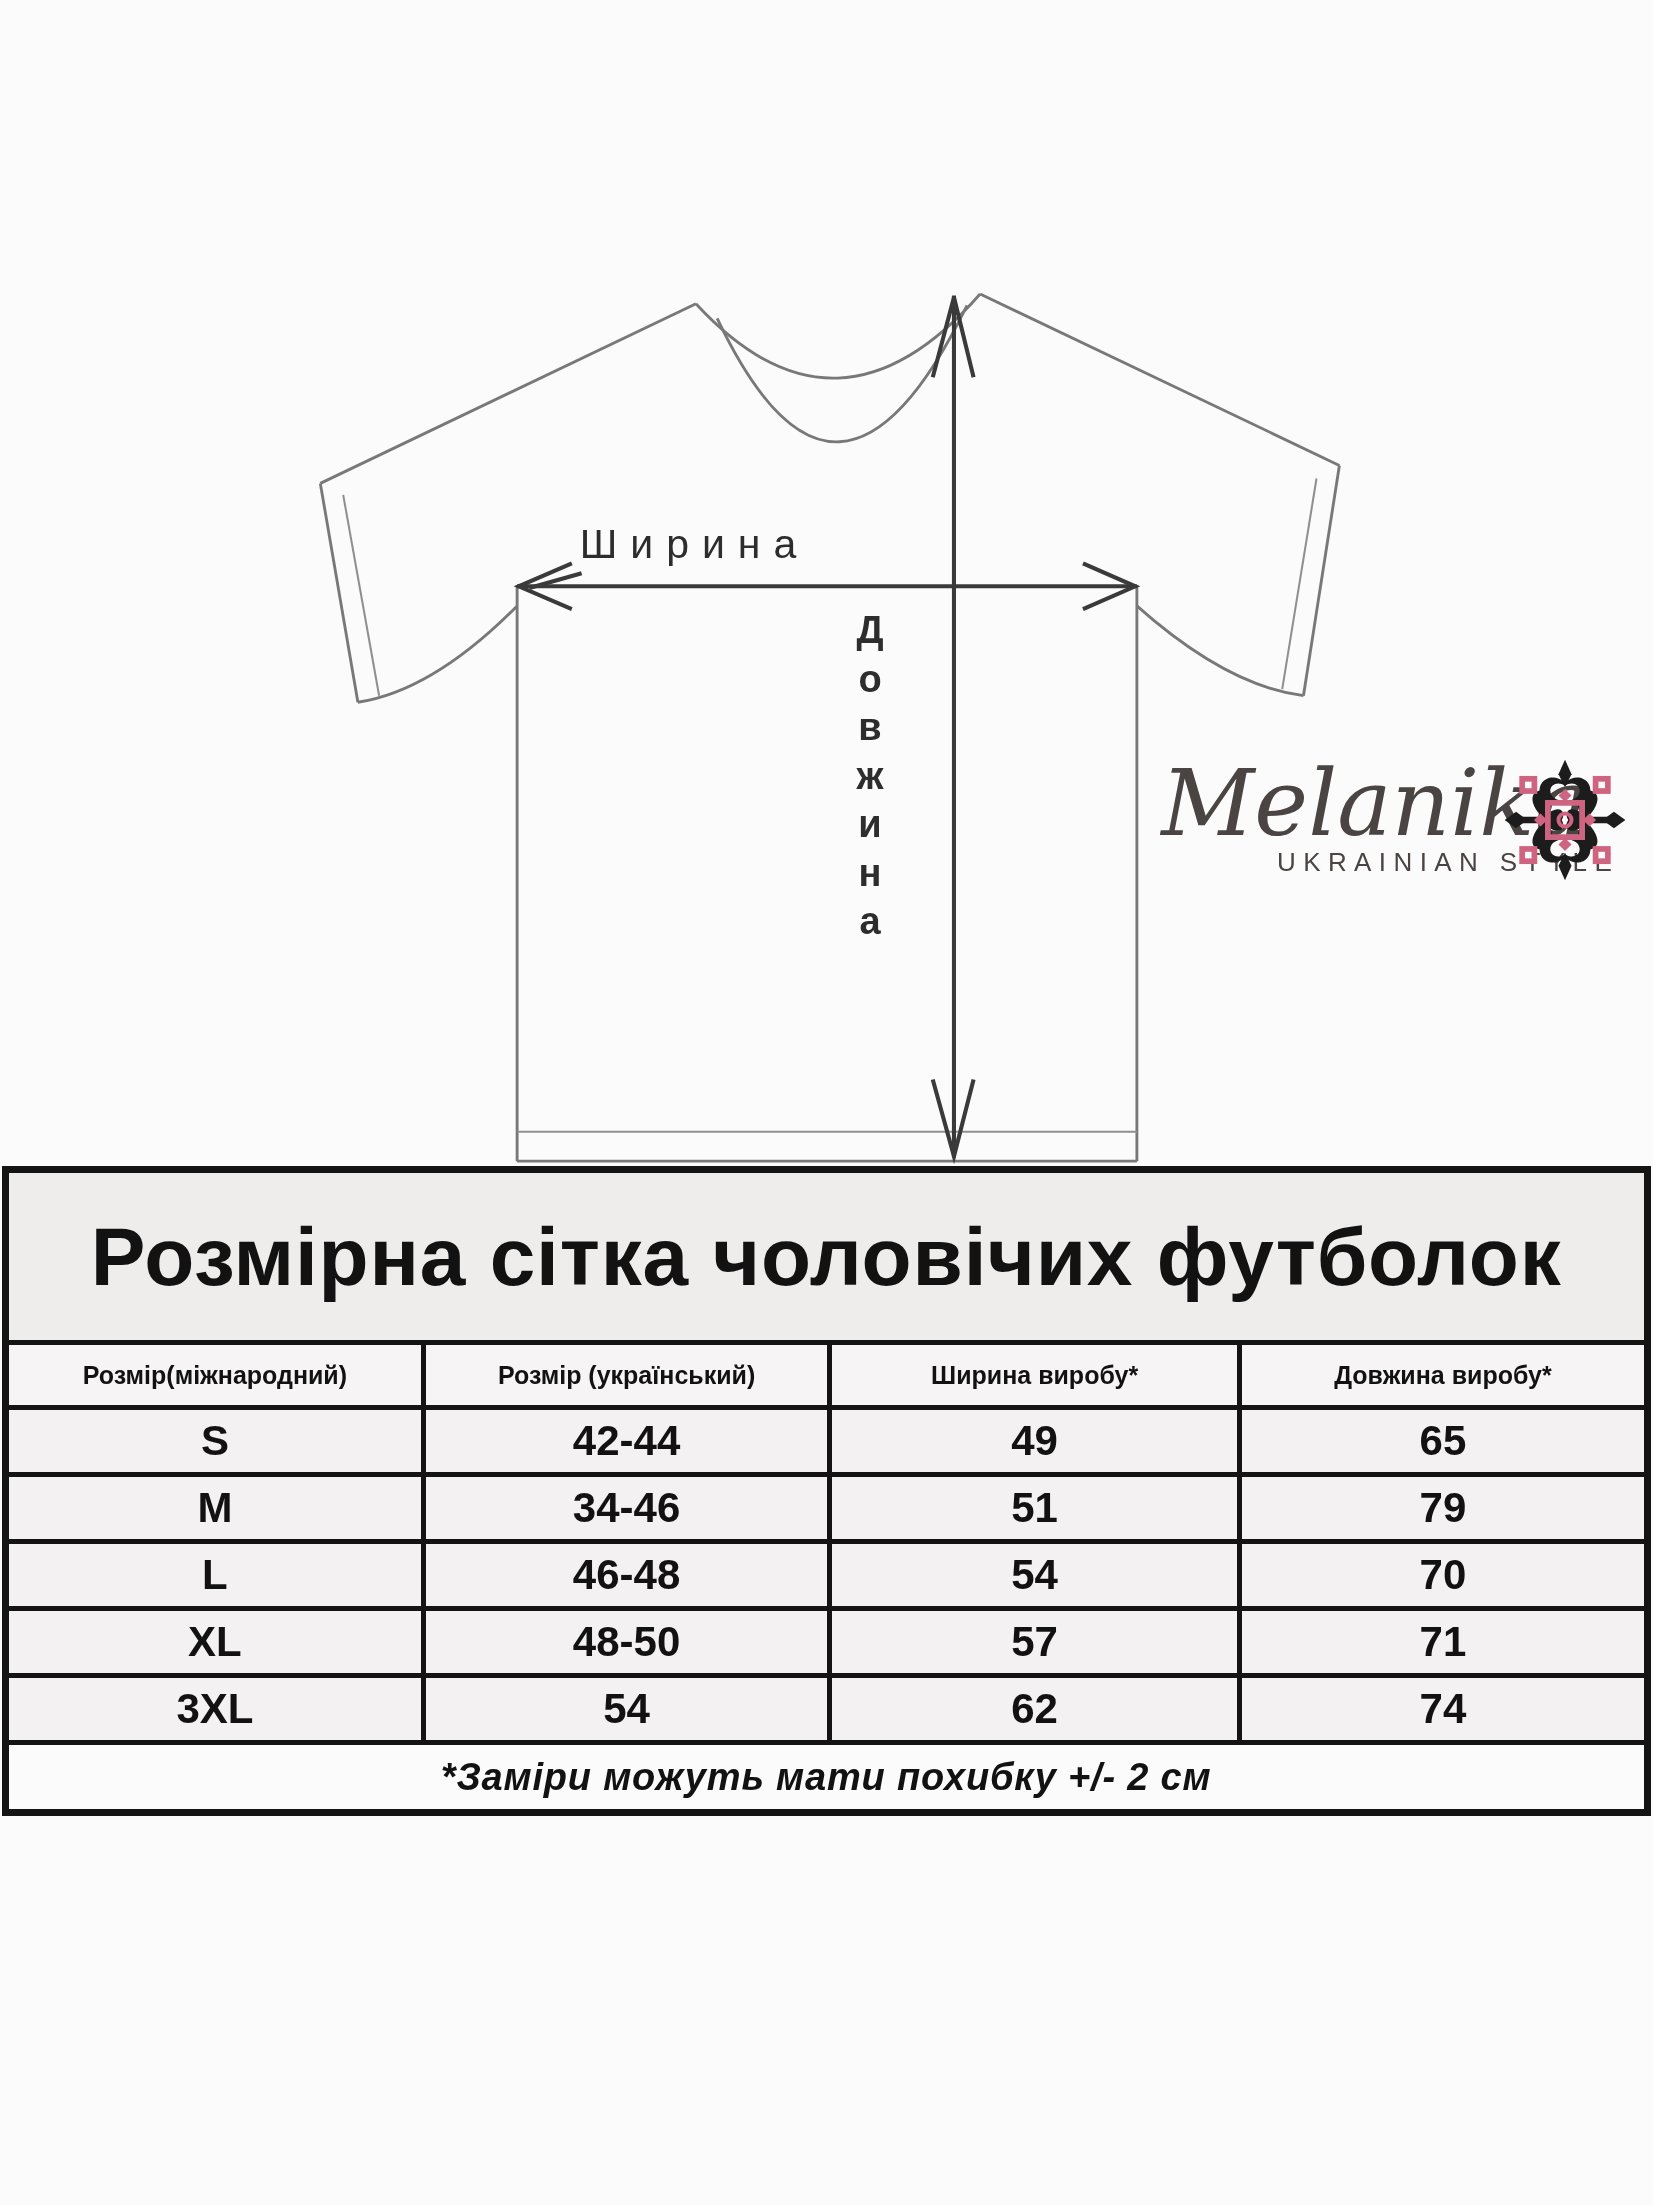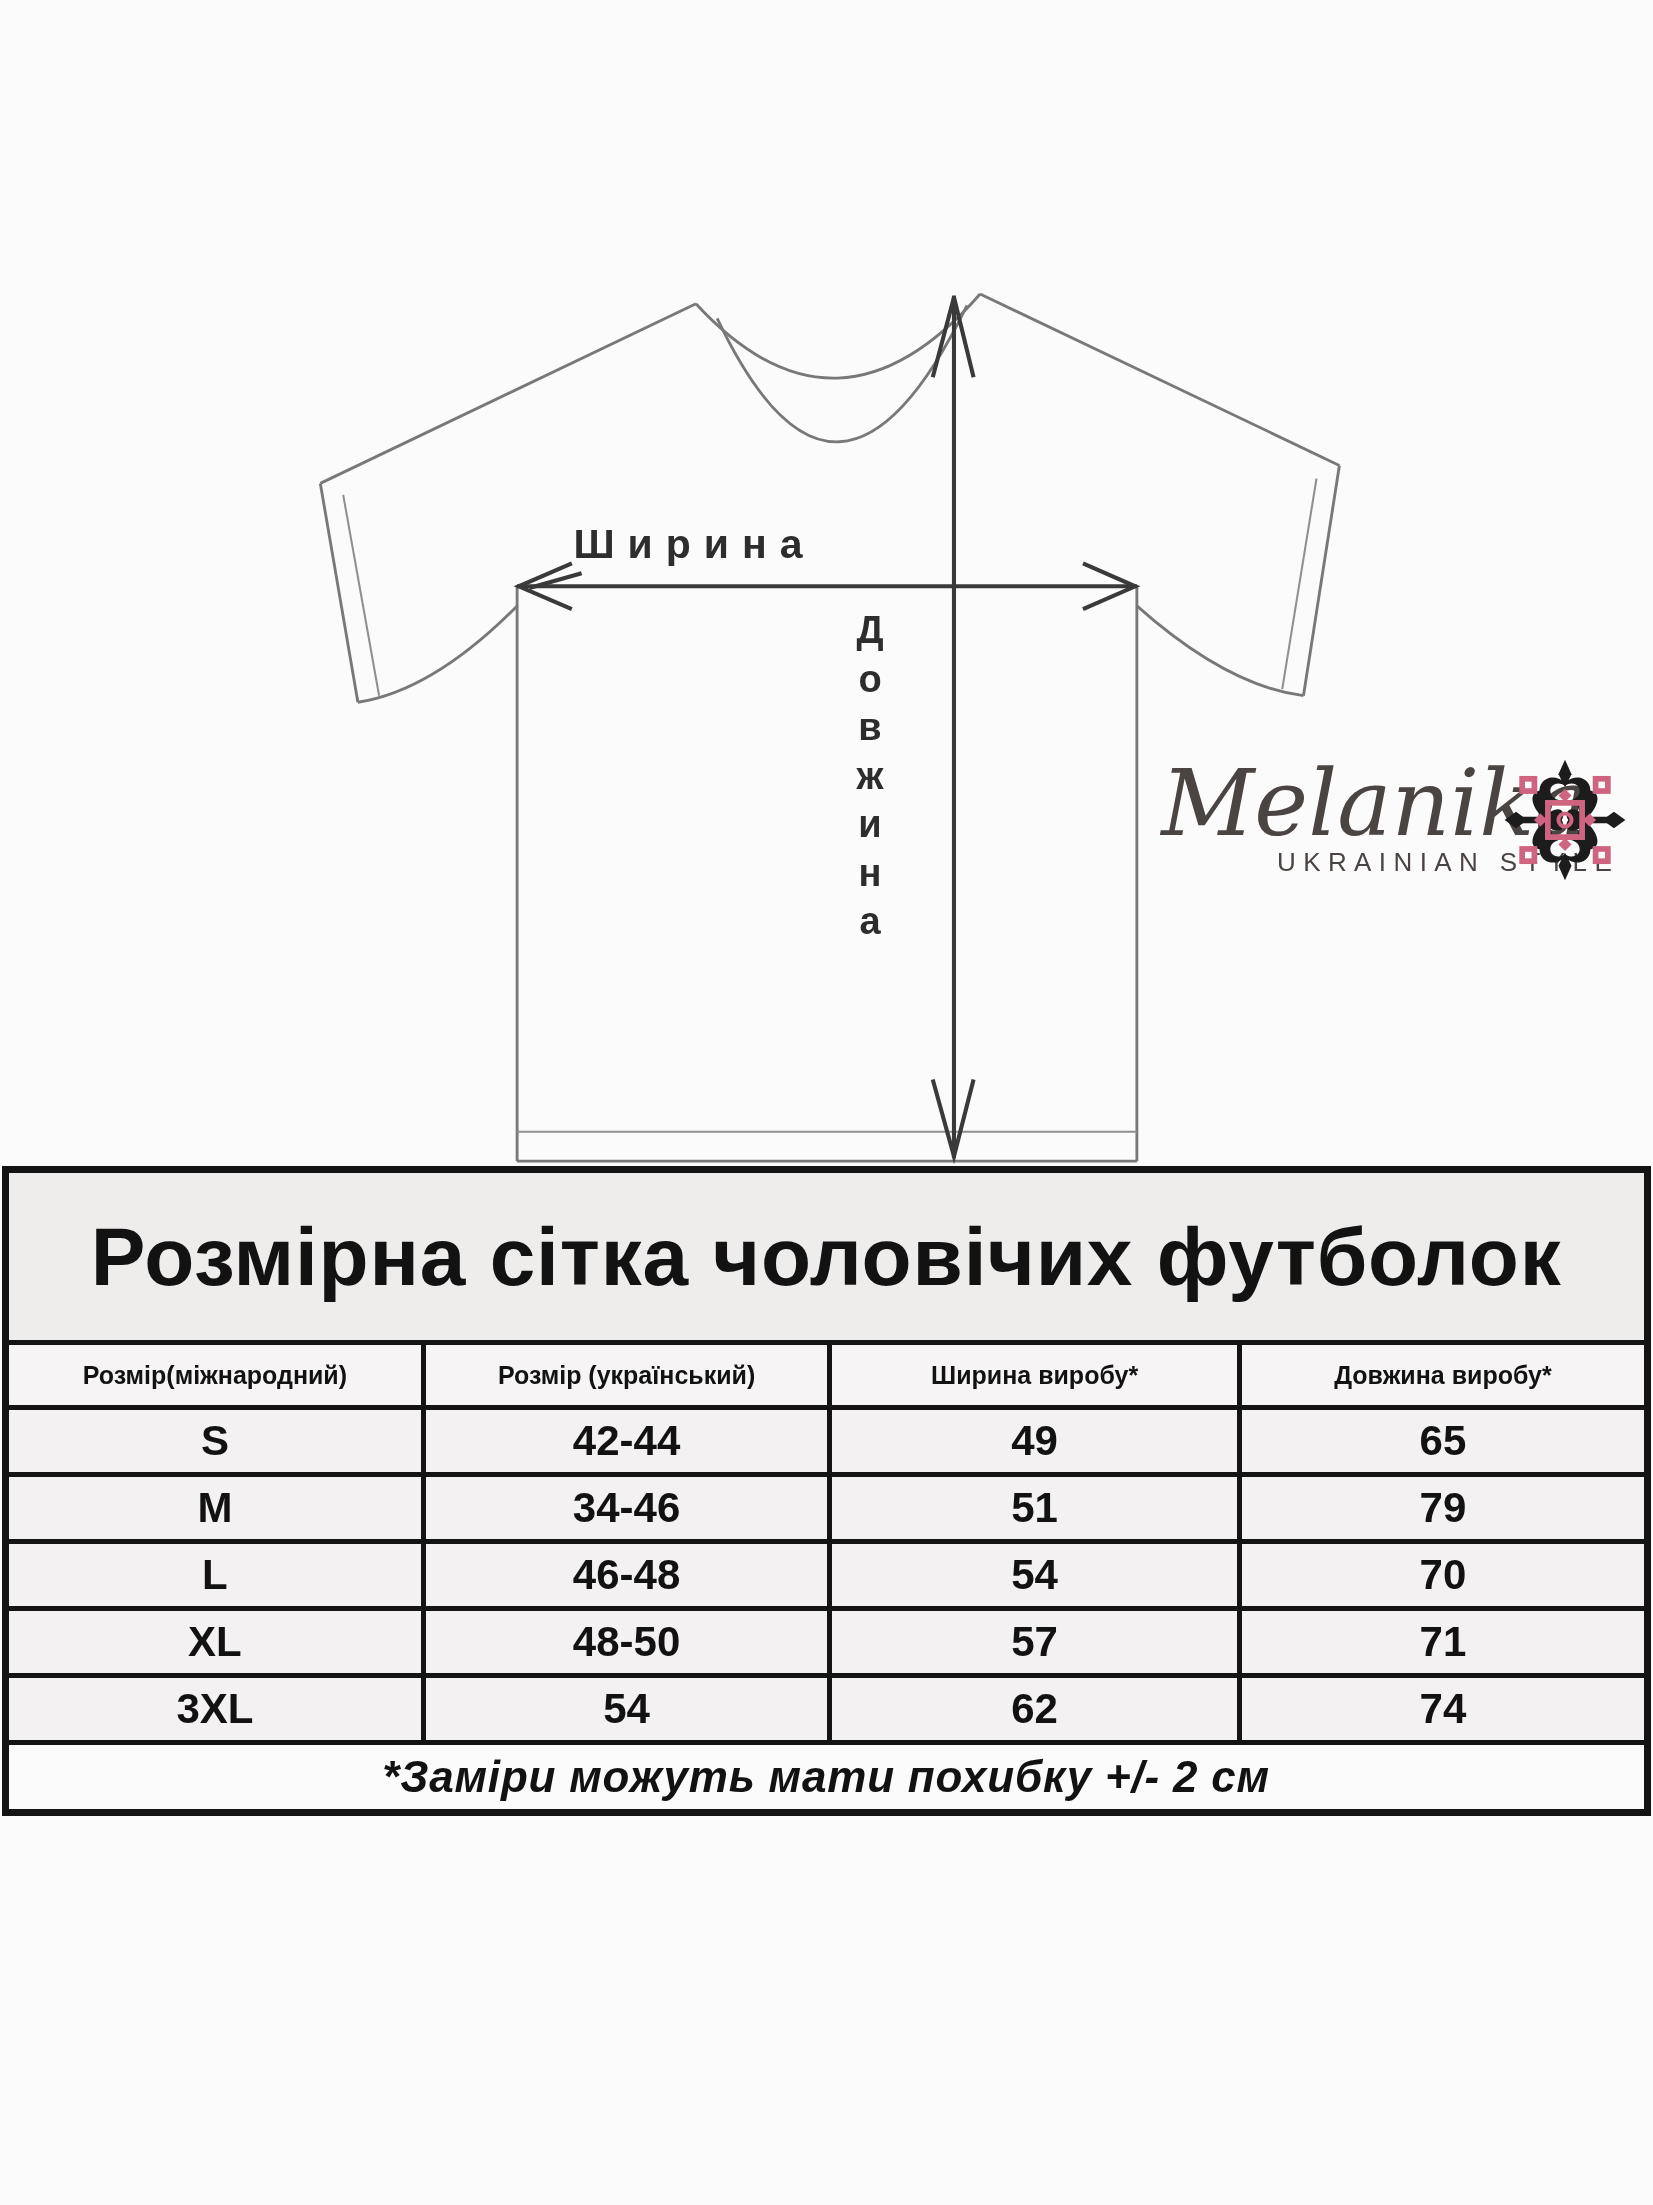--- a/index.html
+++ b/index.html
@@ -3,21 +3,21 @@
 <meta charset="utf-8">
 <style>
   html,body{margin:0;padding:0;}
   body{font-family:"Liberation Sans",sans-serif;}
   #page{position:relative;width:1654px;height:2205px;background:#fcfbfb;overflow:hidden;}
 
   
   #diagram-svg{position:absolute;left:0;top:0;}
   .width-label{
     position:absolute;left:523px;top:521px;width:343px;
-    font-size:41px;font-weight:700;color:#2e2d2d;
+    font-size:41px;font-weight:400;color:#2e2d2d;
     letter-spacing:13px;text-align:center;white-space:nowrap;
   }
   .length-label{
     position:absolute;left:848px;top:609px;height:270px;
     writing-mode:vertical-rl;text-orientation:upright;
     font-size:38px;font-weight:700;color:#2e2d2d;letter-spacing:6.5px;
   }
 
   
   .logo{position:absolute;left:1153px;top:751px;width:490px;height:155px;}
@@ -43,21 +43,21 @@
     color:#121212;padding:0;
   }
   td.title-cell{
     height:167px;background:#efedec;
     font-size:82px;font-weight:700;color:#8e1b1b;letter-spacing:0.8px;
   }
   th.col-header{height:60px;background:#f6f4f4;font-size:25px;font-weight:700;}
   td.data-cell{height:62px;background:#f3f1f1;font-size:42px;font-weight:700;}
   td.footnote-cell{
     height:64px;background:#fcfbfb;
-    font-size:44px;font-weight:700;font-style:italic;letter-spacing:0.8px;
+    font-size:38px;font-weight:700;font-style:italic;letter-spacing:0.8px;
   }
 </style>
 </head>
 <body>
 
 <div id="page">
 
   <svg id="diagram-svg" width="1654" height="1184" viewBox="0 0 2025 1450">
     <g fill="none" stroke="#787878" stroke-width="3.5">
 

